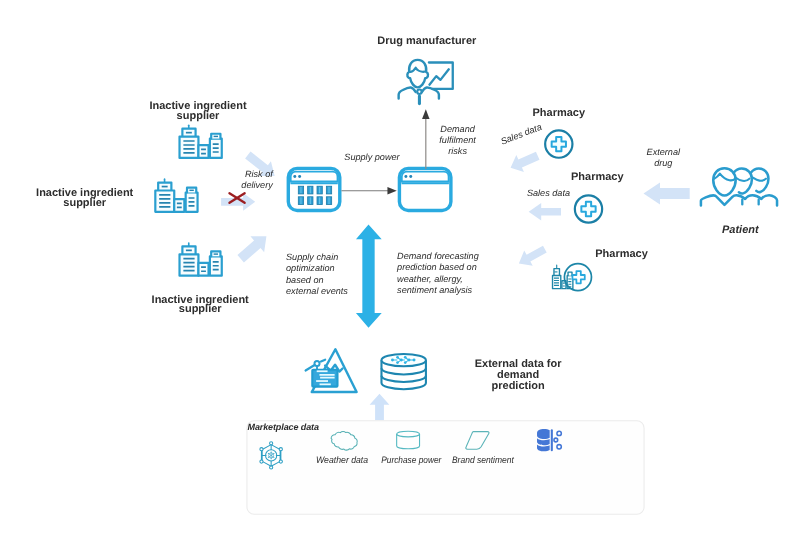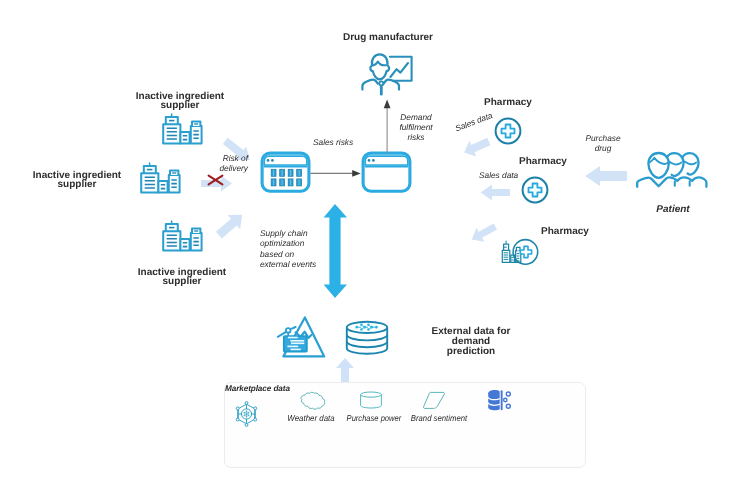--- a/index.html
+++ b/index.html
@@ -197,28 +197,32 @@
 </div>
 
 <div class="icon" style="left:323px;top:203px;width:25px;height:96px">
   <svg viewBox="0 0 25 96" width="25" height="96">
     <path d="M12 1 L24 14.5 H17.6 V81.5 H24 L12 95 L0.6 81.5 H6.4 V14.5 H0.6 Z" fill="#2cb1e6"></path>
   </svg>
 </div>
 
 <div class="ital" style="left:176px;top:154px;width:72px;text-align:right">Risk of
 delivery</div>
-<div class="ital" style="left:313px;top:138px;width:60px;white-space:nowrap">Sales risks</div>
+<div class="ital" style="left:313px;top:138px;width:60px;white-space:nowrap">Supply power</div>
 <div class="ital" style="left:260px;top:228px;width:58px;line-height:10.3px">Supply chain
 optimization
 based on
 external events</div>
 <div class="ital" style="left:390px;top:113px;width:52px;text-align:center">Demand
 fulfilment
 risks</div>
+<div class="ital" style="left:361px;top:227px;width:80px;line-height:10.3px">Demand forecasting
+prediction based on
+weather, allergy,
+sentiment analysis</div>
 
 <div class="lbl" style="left:479px;top:98px;width:58px">Pharmacy</div>
 <div class="icon" style="left:494px;top:117px;width:28px;height:28px">
   <svg viewBox="0 0 28 28" width="28" height="28">
     <circle cx="14" cy="14" r="12.4" fill="none" stroke="#1b7fa6" stroke-width="2.0"></circle>
     <path d="M11.6 7.5 h4.8 v4.1 h4.1 v4.8 h-4.1 v4.1 h-4.8 v-4.1 h-4.1 v-4.8 h4.1 Z" fill="#f2feff" stroke="#27a8de" stroke-width="1.8" stroke-linejoin="round"></path>
   </svg>
 </div>
 <div class="ital" style="left:454px;top:125px;width:48px;transform:rotate(-21deg);transform-origin:left top">Sales data</div>
 <div class="icon" style="left:462px;top:135px;width:29px;height:24px">
@@ -265,21 +269,21 @@
   </svg>
 </div>
 <div class="icon" style="left:469px;top:222px;width:29px;height:22px">
   <svg viewBox="0 0 29 22" width="29" height="22">
     <g transform="rotate(-209 14.5 11)">
       <path d="M1 7.5 H18 V3 L28 11 L18 19 V14.5 H1 Z" fill="#d3e3f7"></path>
     </g>
   </svg>
 </div>
 
-<div class="ital" style="left:577px;top:134px;width:52px;text-align:center">Purchase
+<div class="ital" style="left:577px;top:134px;width:52px;text-align:center">External
 drug</div>
 <div class="icon" style="left:584px;top:164px;width:44px;height:24px">
   <svg viewBox="0 0 44 24" width="44" height="24">
     <path d="M43 7 H16 V2 L1 12 L16 22 V17 H43 Z" fill="#d3e3f7"></path>
   </svg>
 </div>
 <div class="icon" style="left:636px;top:151px;width:72px;height:38px">
   <svg viewBox="0 0 72 38" width="72" height="38">
     <g fill="none" stroke="#2a9cce" stroke-width="2.3" stroke-linejoin="round" stroke-linecap="round">
 

